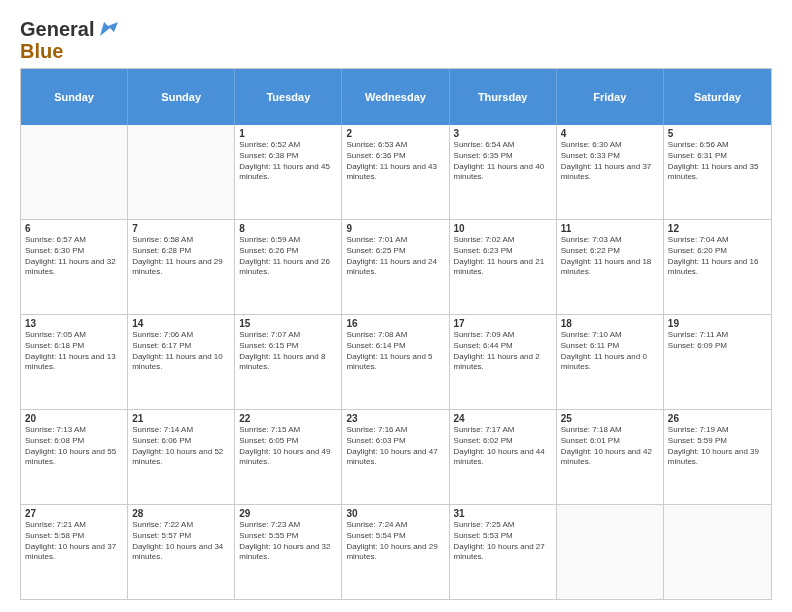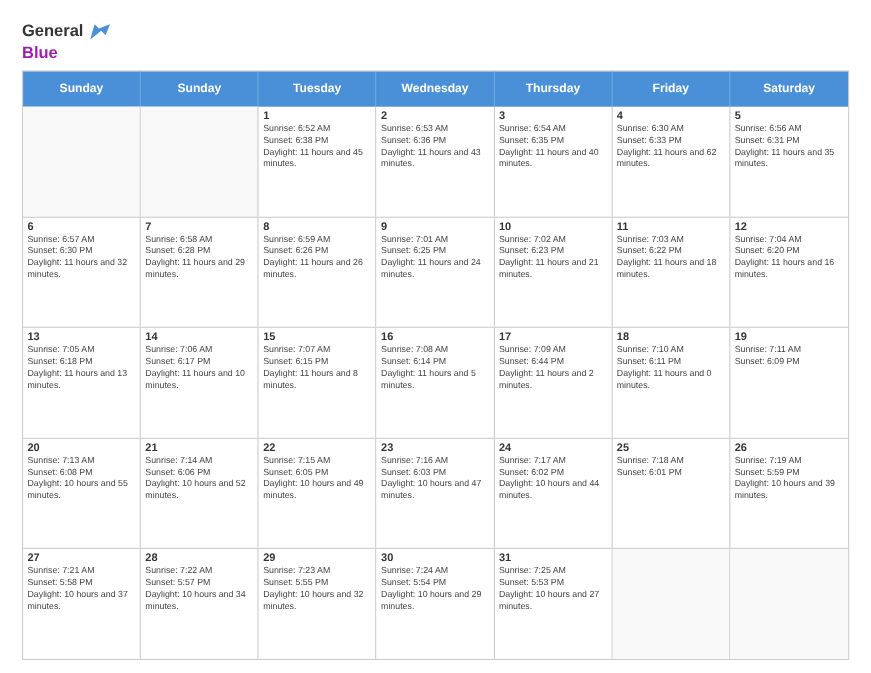--- a/index.html
+++ b/index.html
@@ -22,21 +22,21 @@
       justify-content: space-between;
       align-items: flex-start;
       margin-bottom: 6px;
     }
     .logo {
       display: flex;
       align-items: center;
       gap: 0;
     }
     .logo-text {
-      font-size: 15px;
+      font-size: 20px;
       font-weight: bold;
       color: #333;
       line-height: 1.1;
     }
     .logo-icon {
       width: 22px;
       height: 22px;
       margin-left: 2px;
     }
     .title-block {
@@ -61,21 +61,21 @@
     }
     .cal-header {
       display: grid;
       grid-template-columns: repeat(7, 1fr);
       background: #4a90d9;
     }
     .cal-header-cell {
       color: #fff;
       font-size: 11px;
       font-weight: bold;
-      padding: 10px 4px;
+      padding: 22px 4px;
       text-align: center;
       border-right: 1px solid #6aaae0;
     }
     .cal-header-cell:last-child { border-right: none; }
     .cal-body {
       flex: 1;
       display: flex;
       flex-direction: column;
     }
     .cal-row {
@@ -114,21 +114,21 @@
 <div class="page">
   <div class="header">
     <div class="logo">
       <div>
         <div style="display:flex;align-items:center;">
           <span class="logo-text">General</span>
           <svg class="logo-icon" viewBox="0 0 22 22">
             <polygon points="4,18 14,10 18,14 22,4 12,8 8,4" fill="#4a90d9"></polygon>
           </svg>
         </div>
-        <span class="logo-text" style="color:#a21caf;">Blue</span>
+        <span class="logo-text" style="color:#a16207;">Blue</span>
       </div>
     </div>
     <div class="title-block">
       <div class="month-title"></div>
       <div class="location"></div>
     </div>
   </div>
 
   <div class="calendar">
     <div class="cal-header">
@@ -159,21 +159,21 @@
           <div class="cal-cell">
             <div class="day-num">3</div>
             <div class="cell-line">Sunrise: 6:54 AM</div>
             <div class="cell-line">Sunset: 6:35 PM</div>
             <div class="cell-line">Daylight: 11 hours and 40 minutes.</div>
           </div>
           <div class="cal-cell">
             <div class="day-num">4</div>
             <div class="cell-line">Sunrise: 6:30 AM</div>
             <div class="cell-line">Sunset: 6:33 PM</div>
-            <div class="cell-line">Daylight: 11 hours and 62 minutes.</div>
+            <div class="cell-line">Daylight: 11 hours and 37 minutes.</div>
           </div>
           <div class="cal-cell">
             <div class="day-num">5</div>
             <div class="cell-line">Sunrise: 6:56 AM</div>
             <div class="cell-line">Sunset: 6:31 PM</div>
             <div class="cell-line">Daylight: 11 hours and 35 minutes.</div>
           </div>
         </div>
         <div class="cal-row">
           <div class="cal-cell">
@@ -290,20 +290,21 @@
           <div class="cal-cell">
             <div class="day-num">24</div>
             <div class="cell-line">Sunrise: 7:17 AM</div>
             <div class="cell-line">Sunset: 6:02 PM</div>
             <div class="cell-line">Daylight: 10 hours and 44 minutes.</div>
           </div>
           <div class="cal-cell">
             <div class="day-num">25</div>
             <div class="cell-line">Sunrise: 7:18 AM</div>
             <div class="cell-line">Sunset: 6:01 PM</div>
+            <div class="cell-line">Daylight: 10 hours and 42 minutes.</div>
           </div>
           <div class="cal-cell">
             <div class="day-num">26</div>
             <div class="cell-line">Sunrise: 7:19 AM</div>
             <div class="cell-line">Sunset: 5:59 PM</div>
             <div class="cell-line">Daylight: 10 hours and 39 minutes.</div>
           </div>
         </div>
         <div class="cal-row">
           <div class="cal-cell">

